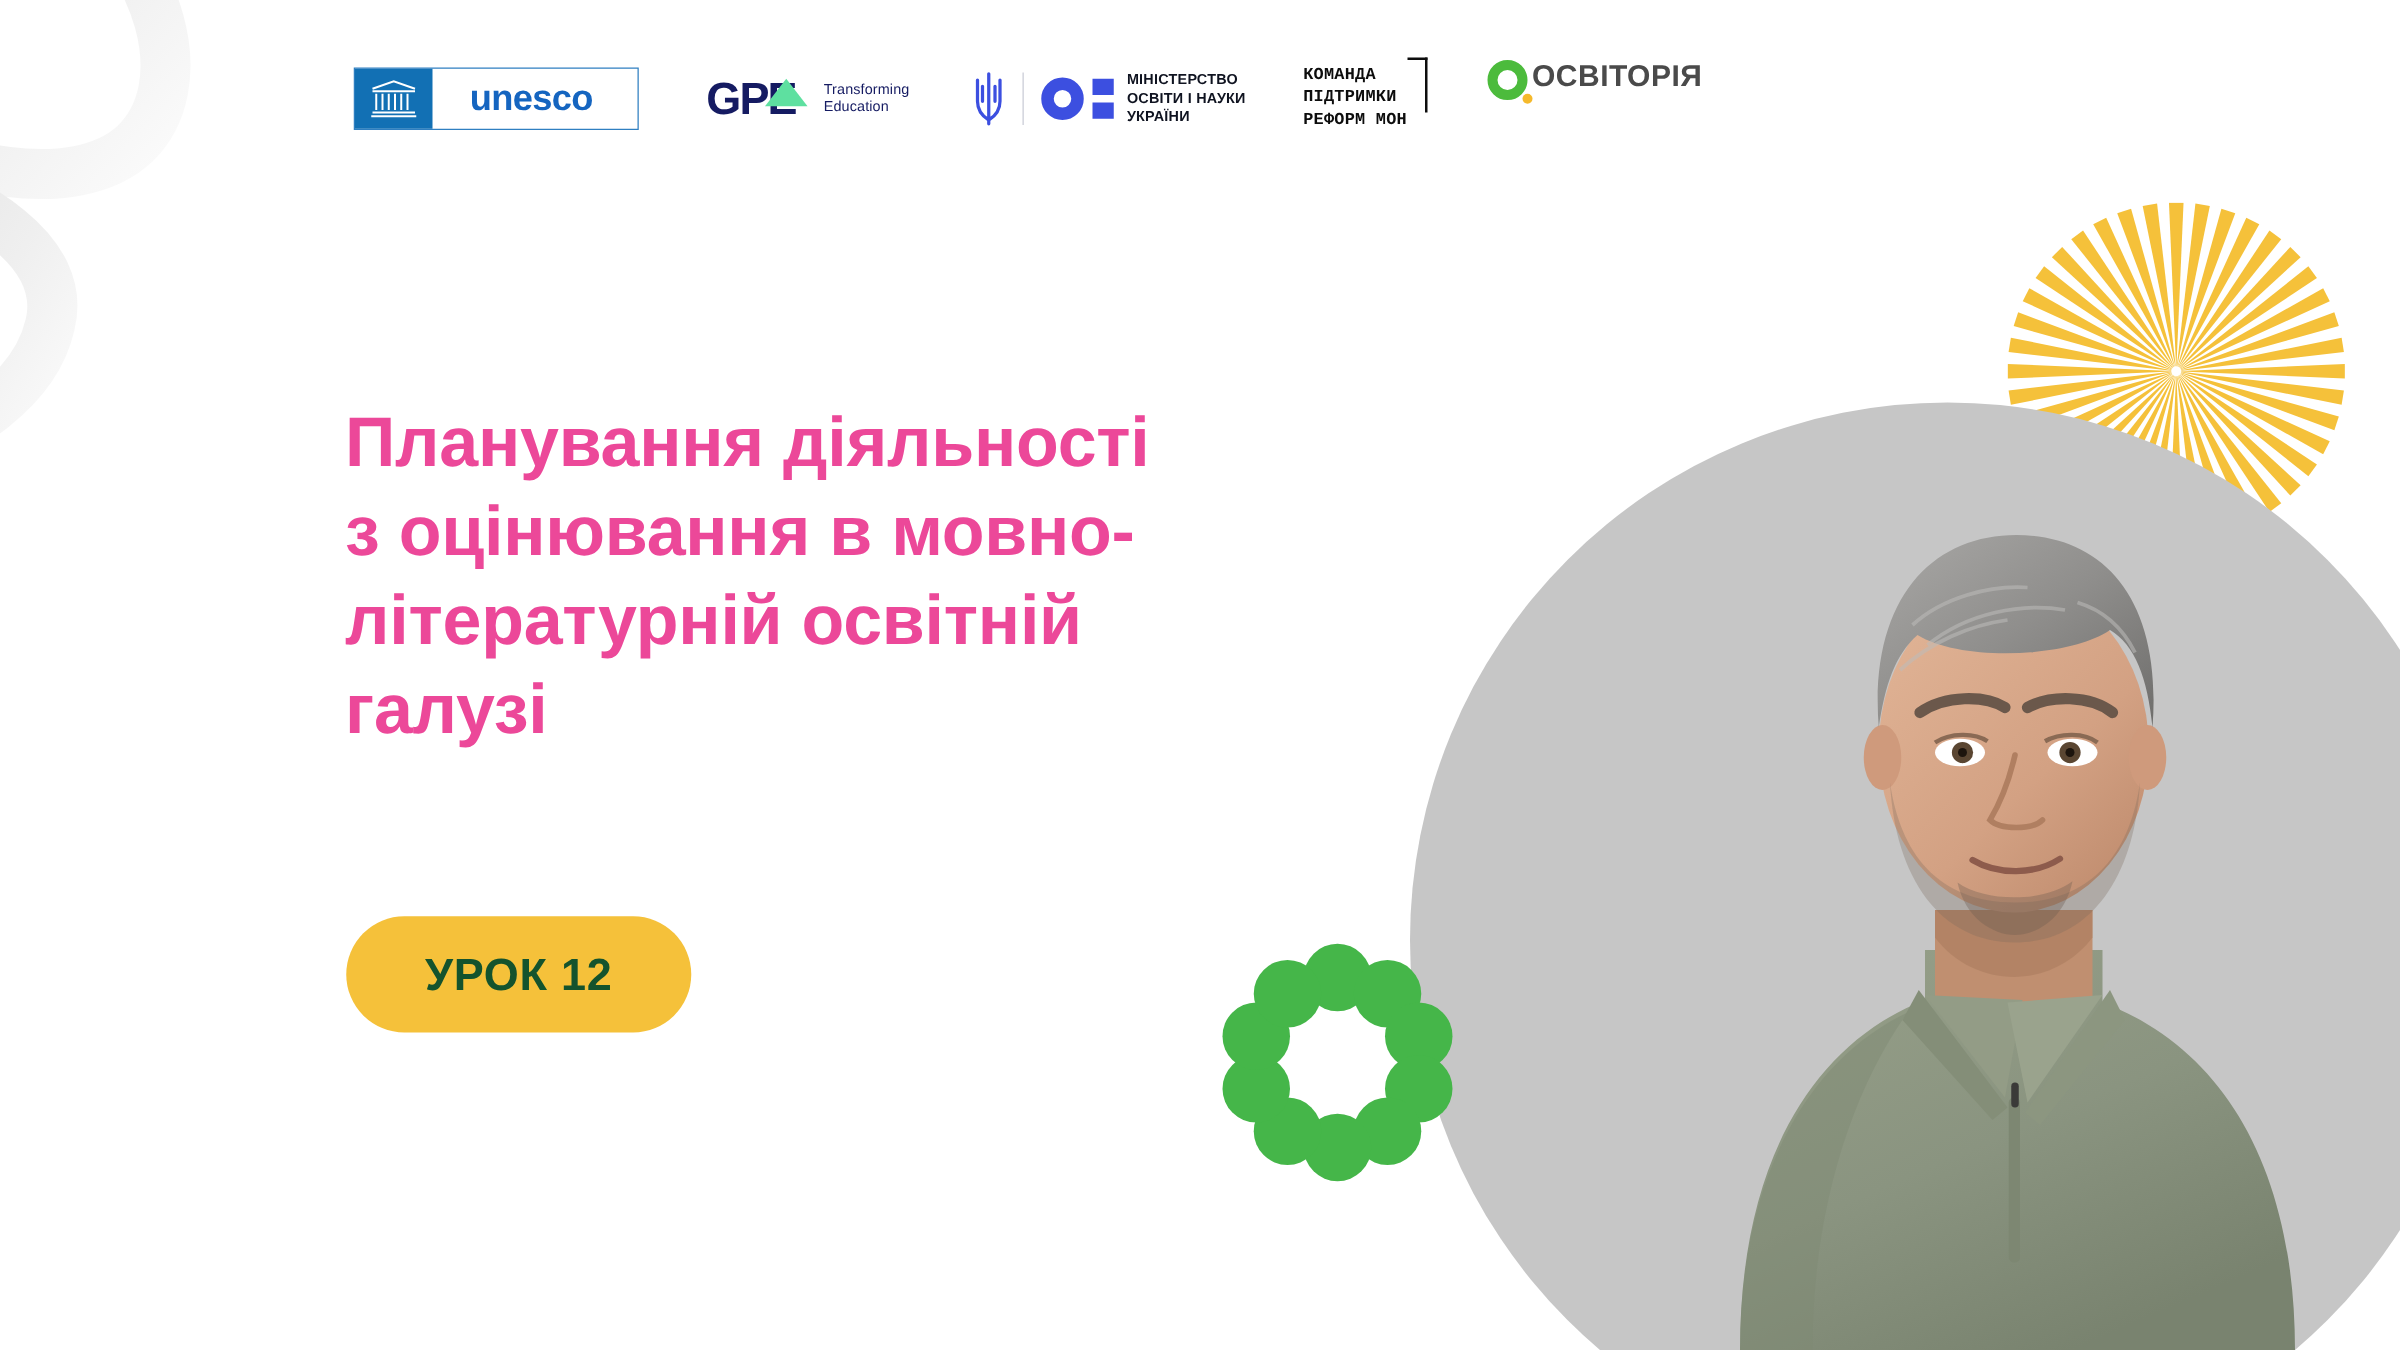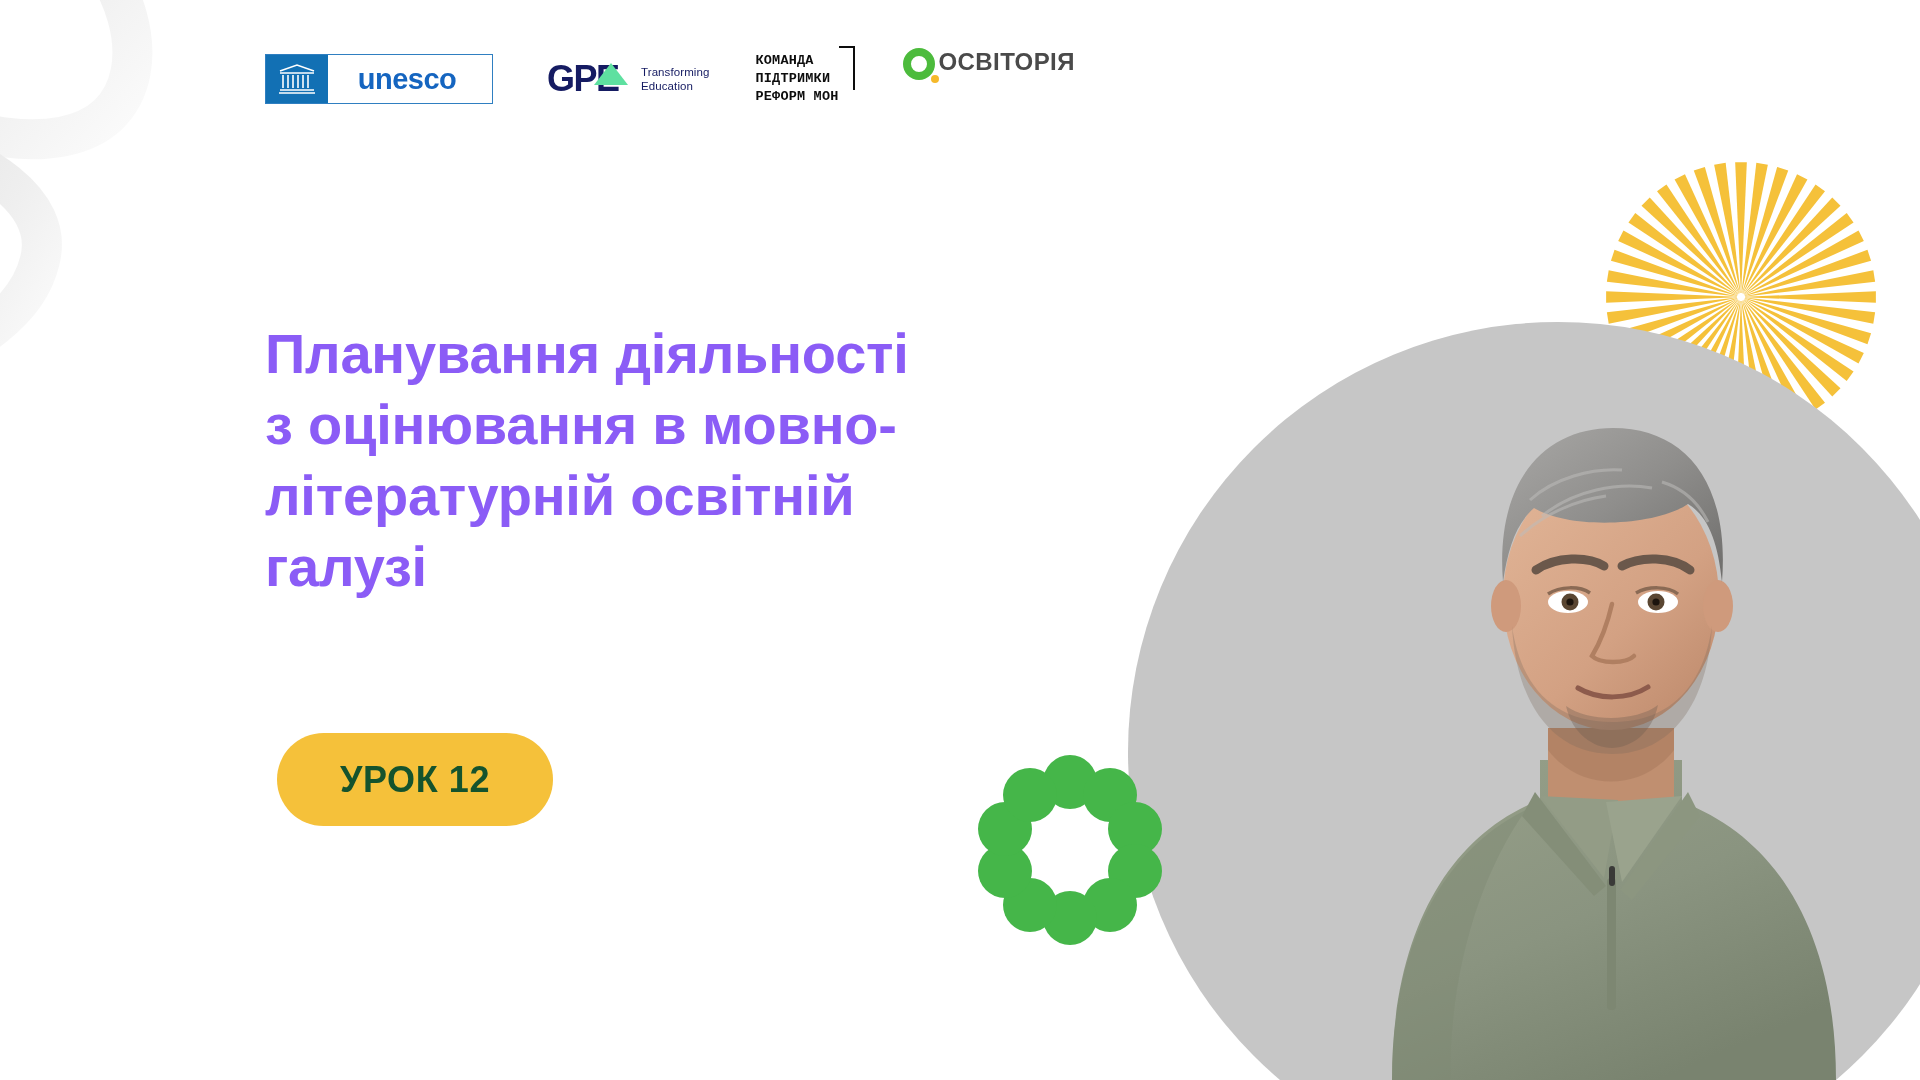--- a/index.html
+++ b/index.html
@@ -57,21 +57,21 @@
   
   .person {
     position:absolute;
     left:1330px; top:330px;
     width:560px; height:750px;
   }
 
   
   .logo-bar {
     position:absolute;
-    left:265px; top:48px;
+    left:283px; top:48px;
     height:62px;
     display:flex;
     align-items:center;
     gap:0;
   }
   .logo-slot { display:flex; align-items:center; height:62px; }
 
   
   .unesco {
     display:flex; align-items:stretch;
@@ -152,26 +152,26 @@
     width:8px; height:8px; border-radius:50%; background:#F5B92B;
   }
   .osv-word {
     font-size:24px; font-weight:700; color:#4a4a4a;
     letter-spacing:0.4px;
   }
 
   
   .title {
     position:absolute;
-    left:265px; top:318px;
+    left:276px; top:318px;
     width:830px;
     font-size:56px;
     font-weight:700;
     line-height:71px;
-    color:#8b5cf6;
+    color:#ec4899;
     letter-spacing:-0.2px;
     white-space:pre-line;
   }
 
   
   .badge {
     position:absolute;
     left:277px; top:733px;
     height:93px;
     min-width:276px;
@@ -371,20 +371,39 @@
       <div class="gpe-mark">
         <div class="gpe-letters">GPE</div>
         <div class="gpe-arrow"></div>
       </div>
       <div class="gpe-tag">
         <div>Transforming</div>
         <div>Education</div>
       </div>
     </div>
 
+    <div class="logo-slot mon">
+      <svg class="tryzub" viewBox="0 0 26 44" aria-hidden="true">
+        <path d="M13 2 L13 42 M4 7 L4 24 C4 31 8 36 13 39 C18 36 22 31 22 24 L22 7
+                 M8 12 L8 24 M18 12 L18 24" stroke="#3C4FE0" stroke-width="2.6" fill="none" stroke-linecap="round"></path>
+      </svg>
+      <div class="vdiv"></div>
+      <div class="mon-mark">
+        <div class="mon-ring"></div>
+        <div class="mon-bars">
+          <div class="mon-bar"></div>
+          <div class="mon-bar"></div>
+        </div>
+      </div>
+      <div class="mon-text">
+        <div>МІНІСТЕРСТВО</div>
+        <div>ОСВІТИ І НАУКИ</div>
+        <div>УКРАЇНИ</div>
+      </div>
+    </div>
 
     <div class="logo-slot komanda">
       <div class="komanda-text">
         <div>КОМАНДА</div>
         <div>ПІДТРИМКИ</div>
         <div>РЕФОРМ МОН</div>
       </div>
       <div class="komanda-bracket"></div>
     </div>
 

